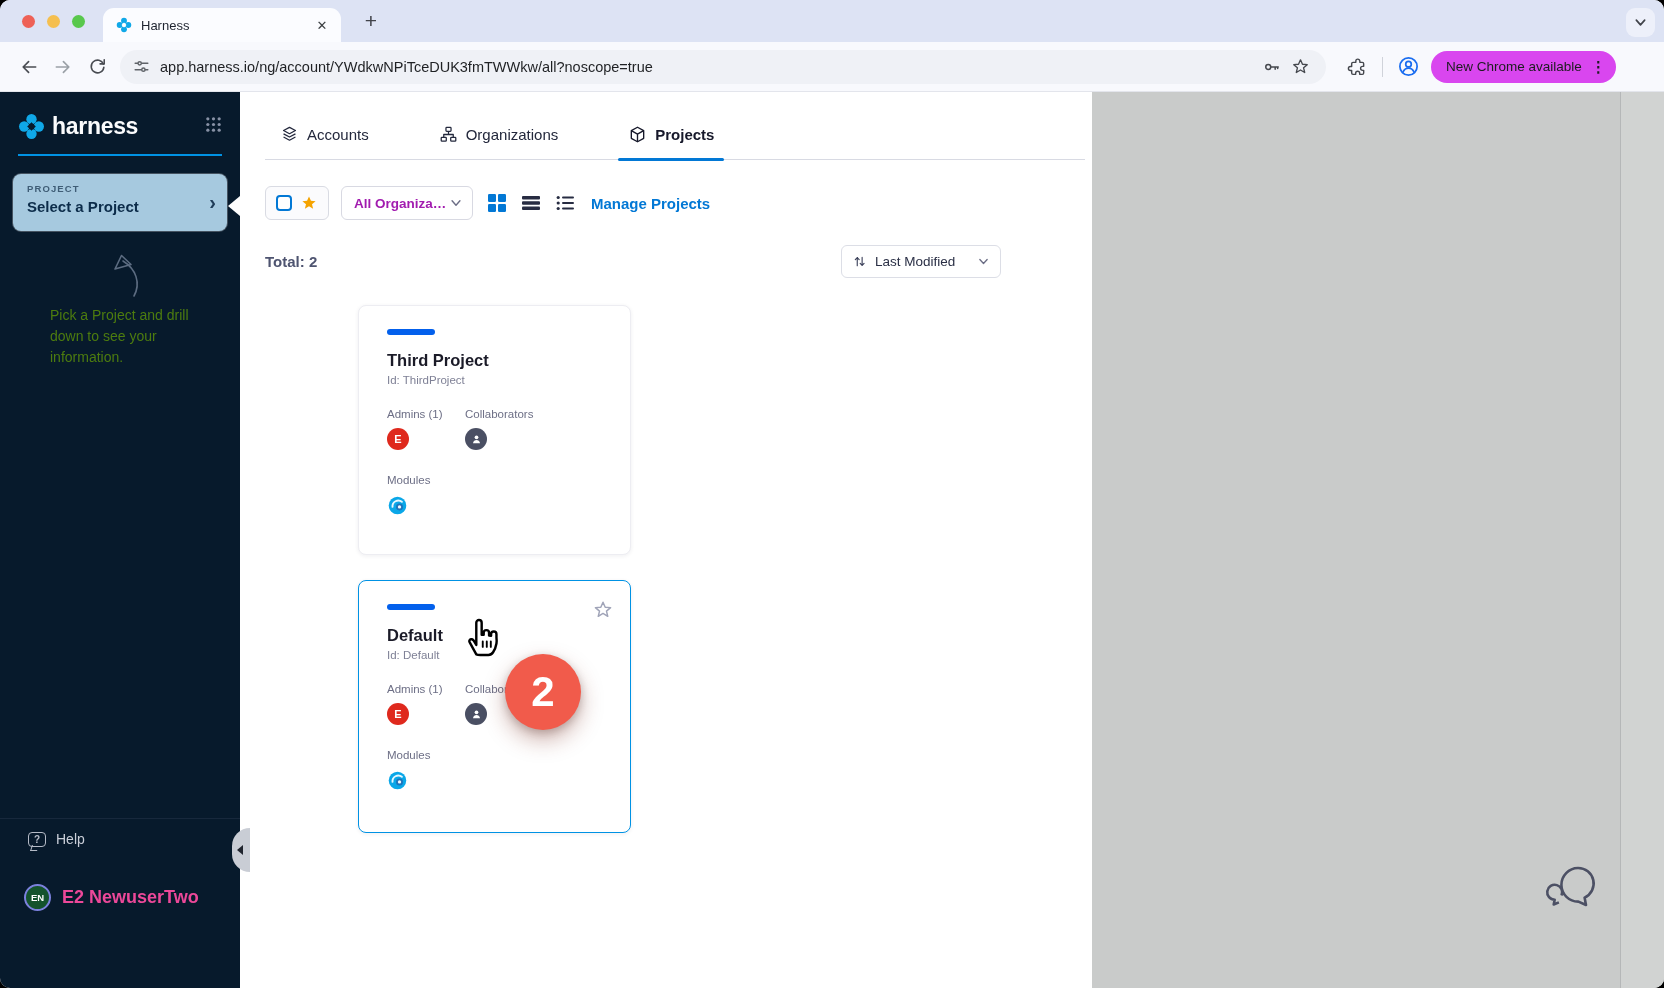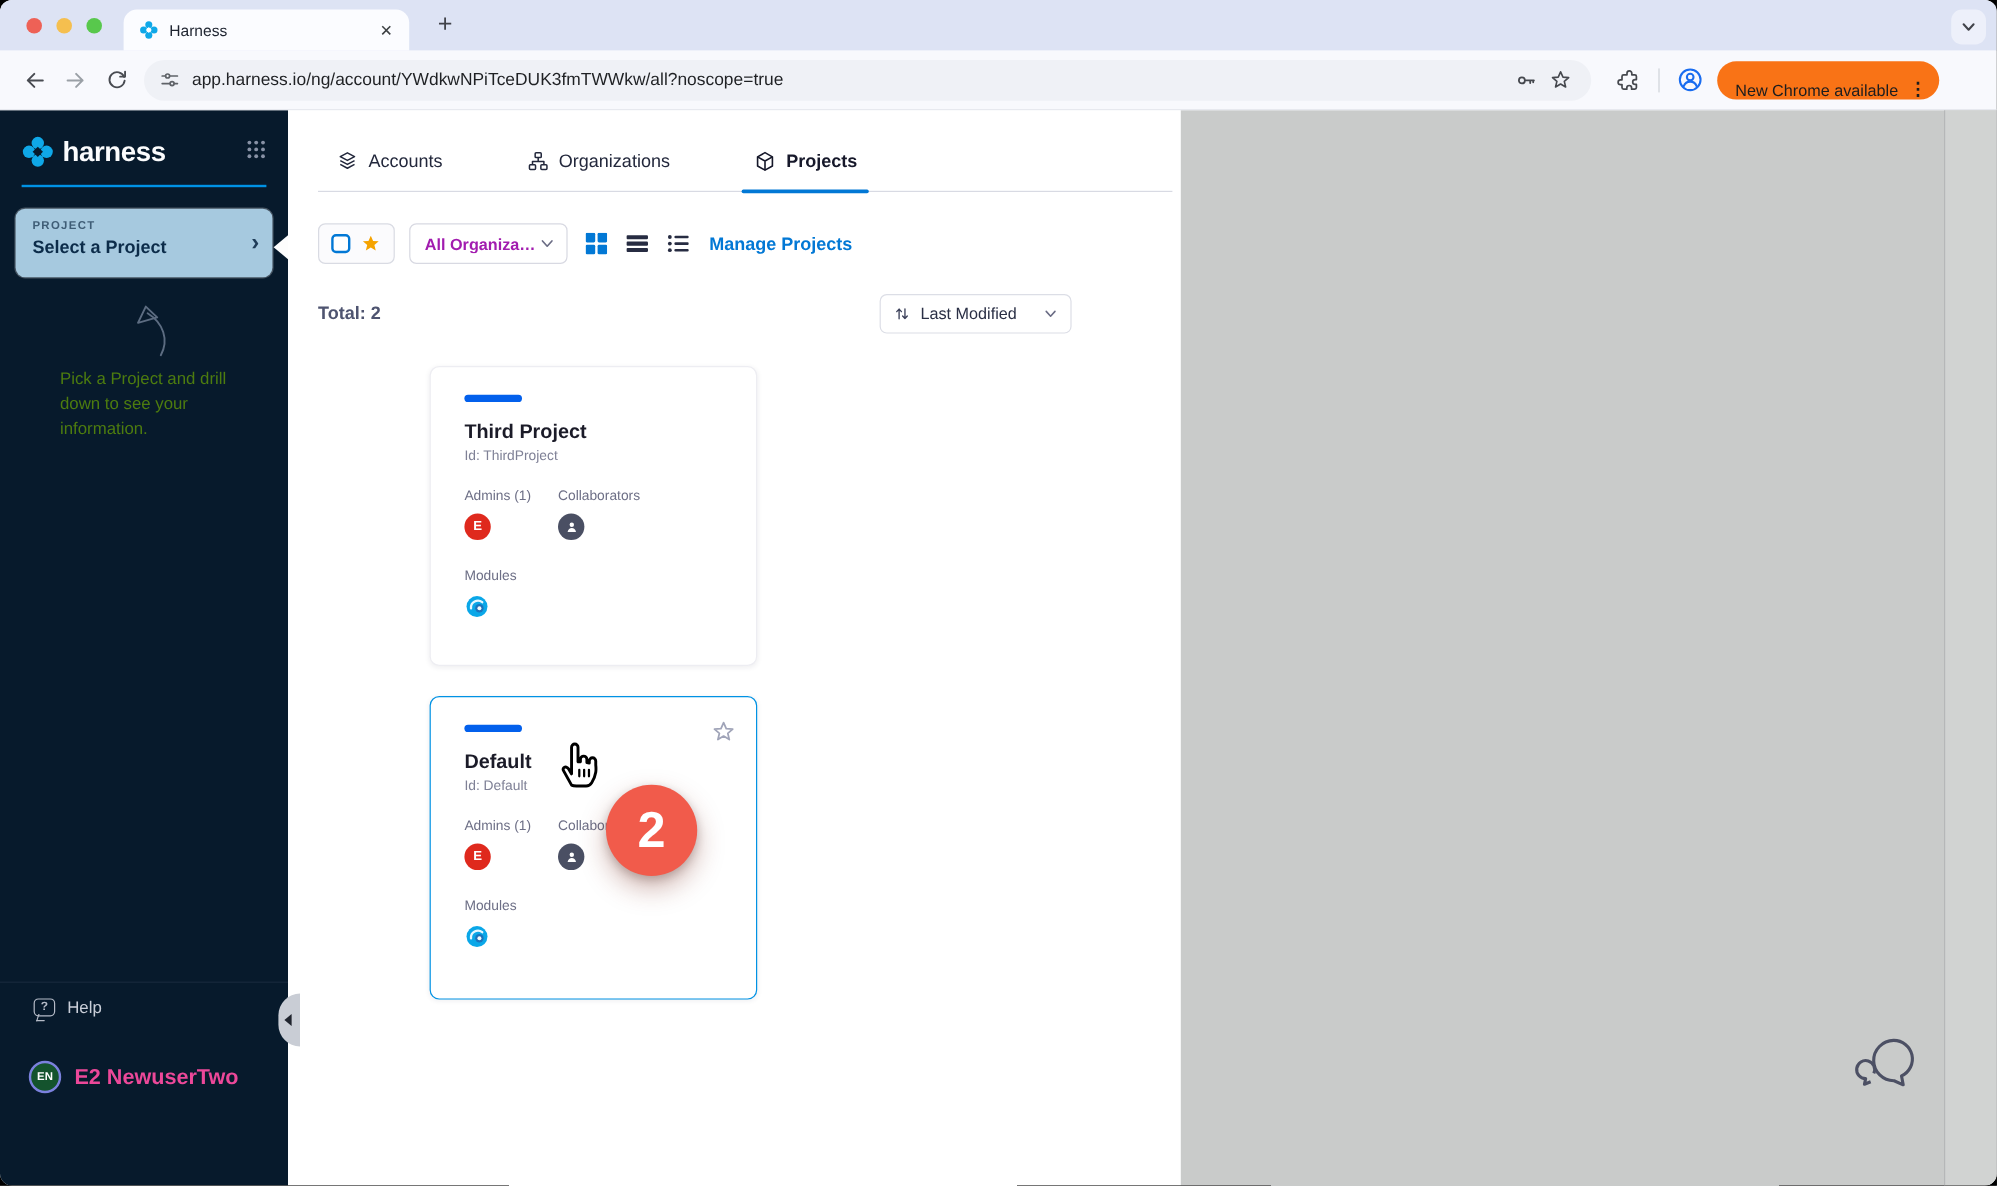--- a/index.html
+++ b/index.html
@@ -16,21 +16,21 @@
   .tab-close{font-size:13px;color:#3c4043;width:18px;height:18px;display:grid;place-items:center;border-radius:50%;cursor:default;}
   .newtab{margin-left:16px;font-size:21px;color:#41434a;width:28px;height:28px;display:grid;place-items:center;}
   .tabsearch{position:absolute;right:9px;top:8px;width:29px;height:29px;border-radius:9px;background:#edf0fa;display:grid;place-items:center;}
 
   
   .toolbar{height:50px;background:#f8f9fd;display:flex;align-items:center;padding:0 8px 0 12px;border-bottom:1px solid #e3e5ec;}
   .navbtn{width:34px;height:34px;display:grid;place-items:center;border-radius:50%;}
   .urlbar{width:1206px;height:34px;background:#eff1f6;border-radius:17px;display:flex;align-items:center;padding:0 12px 0 12px;margin-left:6px;}
   .urltext{flex:1;font-size:14.5px;color:#1f2124;margin-left:9px;white-space:nowrap;overflow:hidden;}
   .toolsep{width:1px;height:20px;background:#d0d3da;margin:0 8px;}
-  .chromepill{height:32px;background:#f97316;border-radius:16px;display:flex;align-items:flex-end;gap:9px;padding:0 10px 0 15px;margin-left:6px;}
+  .chromepill{height:32px;background:#d946ef;border-radius:16px;display:flex;align-items:center;gap:9px;padding:0 10px 0 15px;margin-left:6px;}
   .chromepill .lbl{font-size:13.5px;color:#1c1d1f;}
   .kebab{font-size:15px;color:#1c1d1f;font-weight:700;letter-spacing:0;}
 
   
   .app{position:relative;display:flex;height:896px;}
 
   
   .sidebar{position:relative;width:240px;background:#071a2c;flex:none;}
   .brandrow{position:absolute;left:18px;top:21px;right:18px;display:flex;align-items:center;}
   .wordmark{color:#fbfcfd;font-size:23px;font-weight:700;letter-spacing:-.3px;margin-left:7px;}
@@ -48,21 +48,21 @@
   .helpicon{position:relative;width:18px;height:15px;border:1.6px solid #b5bbc7;border-radius:4px;color:#b5bbc7;font-size:10px;font-weight:700;display:grid;place-items:center;}
   .helpicon::after{content:"";position:absolute;left:2px;bottom:-5px;width:6px;height:5px;border-left:1.6px solid #b5bbc7;border-bottom:1.6px solid #b5bbc7;transform:skewX(-18deg);}
   .helprow .lbl{font-size:14px;color:#c9ced8;}
   .userrow{position:absolute;left:24px;top:792px;display:flex;align-items:center;gap:11px;}
   .useravatar{width:27px;height:27px;border-radius:50%;background:#14532d;border:2px solid #7b81dd;color:#fff;font-size:9.5px;font-weight:700;display:grid;place-items:center;}
   .userrow .name{font-size:18px;font-weight:600;color:#ec4899;}
   .collapse{position:absolute;left:232px;top:736px;width:18px;height:44px;background:#c9cdd5;border-radius:22px 0 0 22px;z-index:6;display:grid;place-items:center;}
   .collapse::after{content:"";width:0;height:0;border-top:5px solid transparent;border-bottom:5px solid transparent;border-right:6px solid #20242e;margin-right:3px;}
 
   
-  .content{position:relative;width:744px;background:#fff;flex:none;padding-left:13px;}
+  .content{position:relative;width:852px;background:#fff;flex:none;padding-left:13px;}
   .mtabs{position:absolute;left:25px;top:18px;right:7px;height:50px;border-bottom:1px solid #d8dae3;display:flex;gap:70px;padding-left:15px;align-items:center;}
   .mtab{position:relative;display:flex;align-items:center;gap:8px;height:100%;font-size:15px;color:#23283c;}
   .mtab.active{font-weight:700;color:#16182a;}
   .mtab.active::after{content:"";position:absolute;left:-10px;right:-10px;bottom:-2px;height:3px;background:#0278d5;border-radius:2px;}
   .filters{position:absolute;left:25px;top:94px;height:34px;display:flex;align-items:center;}
   .favgroup{width:64px;height:34px;background:#fbfbfd;border:1px solid #d9dbe3;border-radius:6px;display:flex;align-items:center;justify-content:center;gap:8px;}
   .cbx{width:16px;height:16px;border:2px solid #0278d5;border-radius:4px;background:#fff;}
   .searchbox{width:290px;height:34px;margin-left:11px;background:#f3fbff;border:1px solid #47b0e6;border-radius:6px;display:flex;align-items:center;padding:0 10px;}
   .searchbox input{flex:1;border:none;outline:none;background:transparent;font-size:14px;color:#333;margin-left:7px;}
   .searchbox input::placeholder{color:#9b9cb0;}

